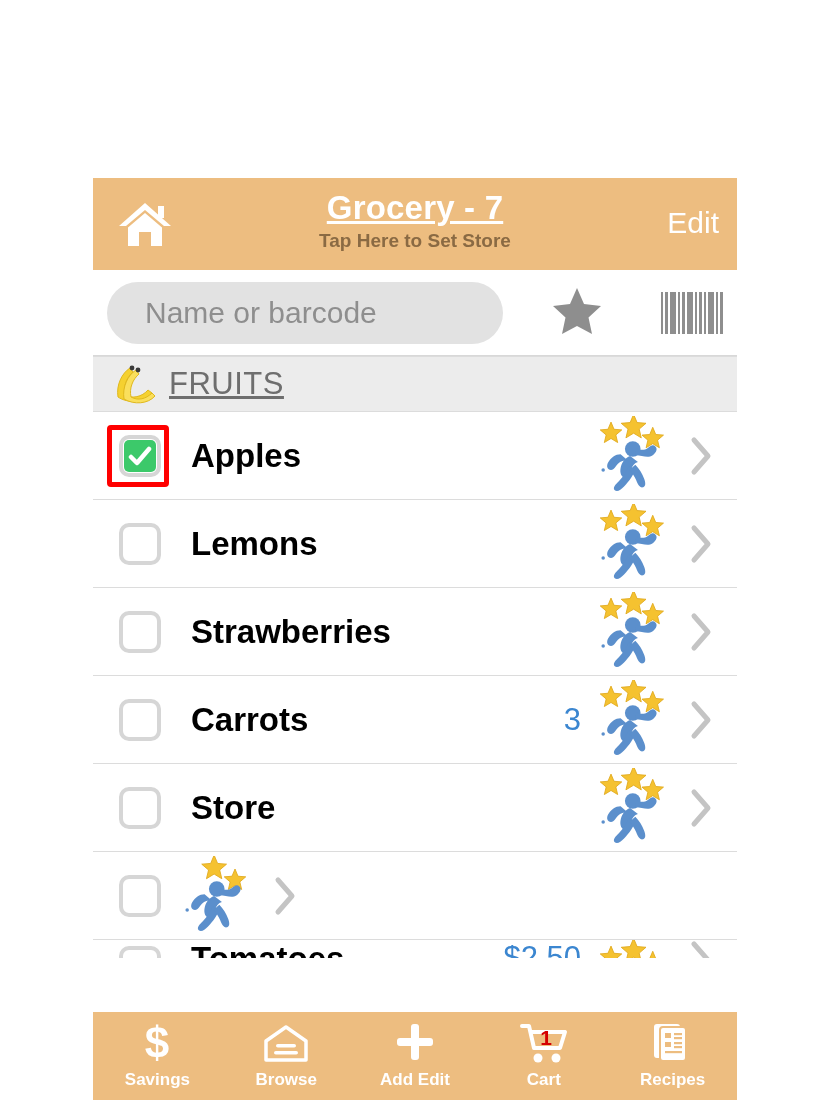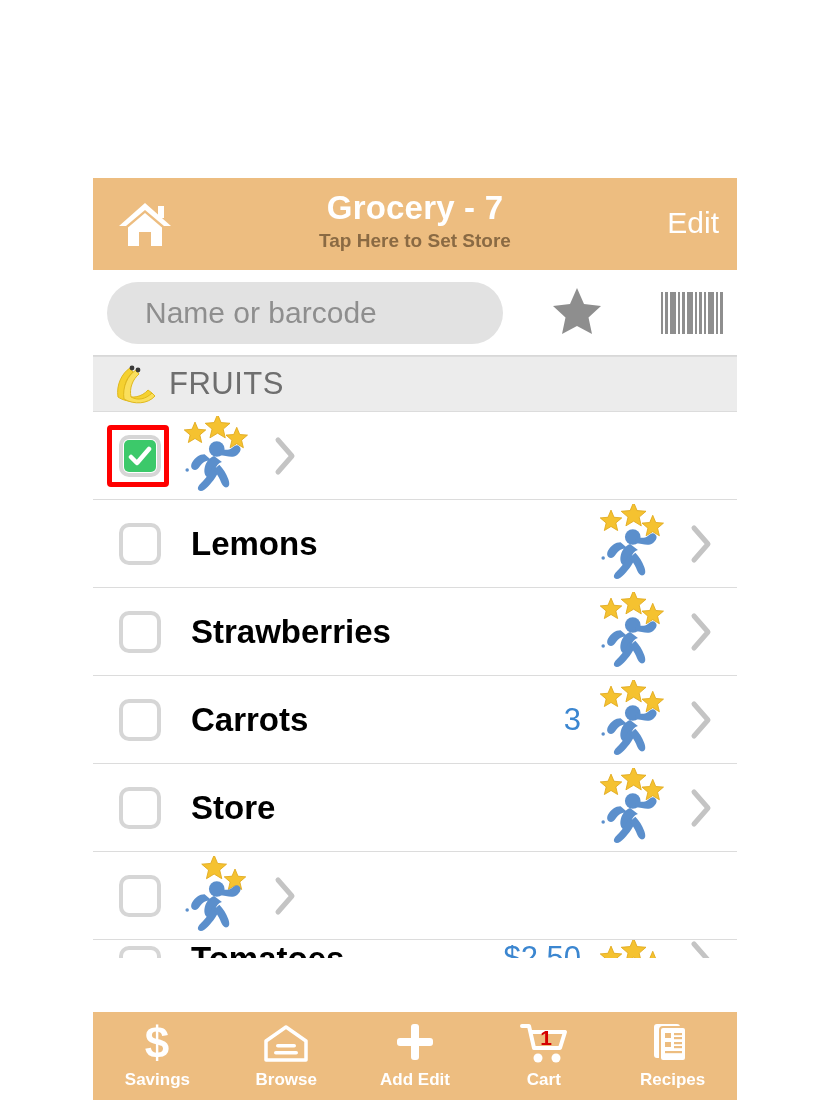--- a/index.html
+++ b/index.html
@@ -29,21 +29,21 @@
     position: absolute; left: 22px; top: 18px;
     width: 60px; height: 56px;
     display: flex; align-items: center; justify-content: center;
   }
   .nav-titles {
     position: absolute; left: 0; right: 0; top: 10px;
     text-align: center;
   }
   .nav-title {
     font-size: 33px; font-weight: bold; color: #ffffff;
-    line-height: 40px; letter-spacing: .2px;
+    line-height: 40px; letter-spacing: .2px; text-decoration: underline;
   }
   .nav-sub {
     font-size: 19px; font-weight: bold; color: #8a6a43;
     line-height: 26px;
   }
   .edit-btn {
     position: absolute; right: 18px; top: 28px;
     font-size: 30px; color: #ffffff; margin-left: 7px;
   }
 
@@ -78,21 +78,21 @@
     height: 56px;
     background: #ececec;
     display: flex; align-items: center;
     padding-left: 18px;
     border-top: 1px solid #dcdcdc;
     border-bottom: 1px solid #dcdcdc;
   }
   .section .sec-emoji { width: 48px; height: 44px; display:flex; align-items:center; justify-content:center; }
   .section .sec-label {
     font-size: 31px; color: #6e6e6e; font-weight: 500;
-    letter-spacing: .5px; margin-left: 10px;
+    letter-spacing: .5px; margin-left: 10px; text-decoration: underline;
   }
 
   
   .row {
     height: 88px;
     display: flex; align-items: center;
     background: #ffffff;
     border-bottom: 1px solid #dcdcdc;
     padding: 0 14px 0 20px;
     position: relative;
@@ -226,20 +226,21 @@
       <div class="row">
         <div class="cb-wrap">
           <div class="cb checked">
             <div class="inner">
               <svg width="24" height="20" viewBox="0 0 24 20">
                 <polyline points="3,11 9,17 21,3" fill="none" stroke="#ffffff" stroke-width="4.5" stroke-linecap="round" stroke-linejoin="round"></polyline>
               </svg>
             </div>
           </div>
         </div>
+        <div class="row-label">Apples</div>
         <div class="run-wrap"><svg width="96" height="80" viewBox="0 0 90 92">
             <polygon points="22,7 25.438543725910968,15.267250582906556 34.363734711837,15.982779073125684 27.56368062032665,21.807749417093444 29.64120827980215,30.517220926874316 22,25.85 14.35879172019785,30.517220926874316 16.43631937967335,21.807749417093444 9.636265288163003,15.982779073125684 18.561456274089032,15.267250582906557 " fill="#f5c230" stroke="#e0a81c" stroke-width="1"></polygon>
             <polygon points="48,-2 51.967550452974194,7.5391352879691045 62.265847744427305,8.36474508437579 54.41963148499229,15.085864712030896 56.8167787843871,25.135254915624213 48,19.75 39.1832212156129,25.135254915624213 41.58036851500771,15.085864712030896 33.734152255572695,8.364745084375791 44.032449547025806,7.539135287969105 " fill="#f5c230" stroke="#e0a81c" stroke-width="1"></polygon>
             <polygon points="70,13 73.43854372591098,21.267250582906556 82.363734711837,21.982779073125684 75.56368062032665,27.807749417093444 77.64120827980216,36.517220926874316 70,31.85 62.35879172019785,36.517220926874316 64.43631937967335,27.807749417093444 57.636265288163,21.982779073125684 66.56145627408902,21.267250582906556 " fill="#f5c230" stroke="#e0a81c" stroke-width="1"></polygon>
             <g fill="#5b8fcc">
               <circle cx="47" cy="38" r="9"></circle>
               <path d="M44 46 C38 48 34 54 33 60 C32 66 34 70 38 71 C42 72 44 68 45 63 C46 58 49 54 53 53 Z"></path>
               <path d="M50 45 C58 45 64 49 70 45 C74 42 76 38 73 35 C70 32 67 35 64 37 C60 40 55 39 51 37 Z"></path>
               <path d="M33 44 C27 44 22 48 19 53 C16 58 18 62 22 62 C26 62 27 58 30 55 C33 52 37 51 41 51 Z"></path>
               <path d="M42 58 C40 64 36 70 31 75 C27 79 24 82 26 85 C29 88 33 85 37 81 C43 75 48 68 50 61 Z"></path>

